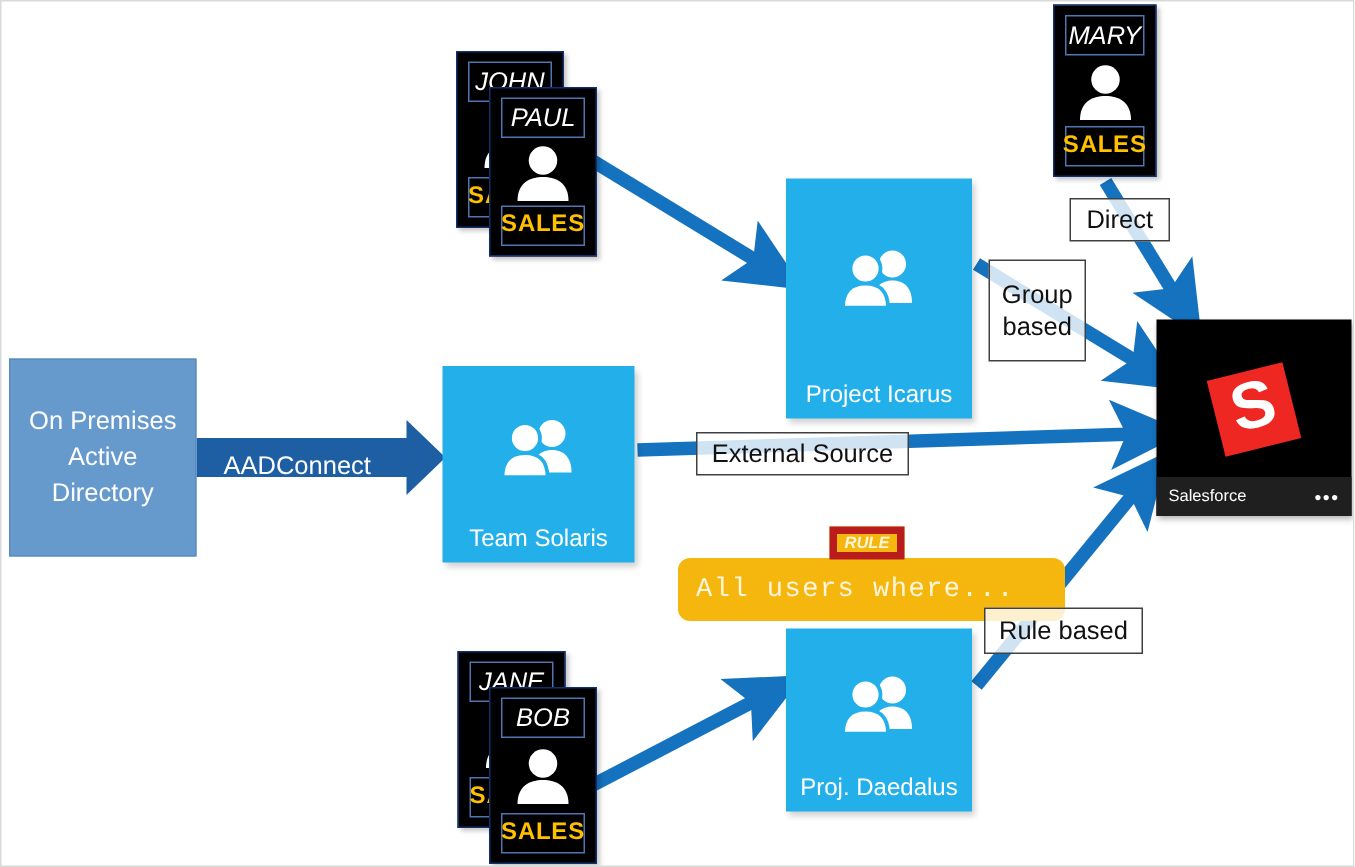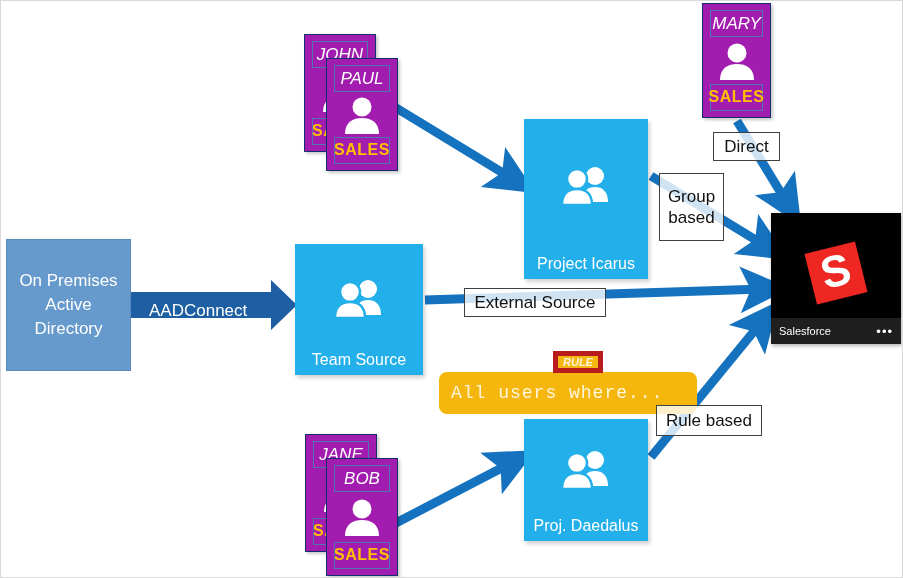--- a/index.html
+++ b/index.html
@@ -52,21 +52,21 @@
     position: absolute;
     left: 50%; top: 42%;
     transform: translate(-50%, -50%);
   }
   #box-icarus   { left: 523px; top: 118px; width: 124px; height: 160px; }
   #box-solaris  { left: 294px; top: 243px; width: 128px; height: 131px; }
   #box-daedalus { left: 523px; top: 418px; width: 124px; height: 122px; }
 
   
   .card {
-    background: #a21caf;
+    background: #000000;
     border: 1px solid #12306e;
     box-sizing: border-box;
     box-shadow: 2px 2px 3px rgba(0,0,0,0.22);
   }
   .card .card-name,
   .card .card-dept {
     position: absolute;
     left: 7px; right: 7px;
     border: 1px solid #4f76b2;
     text-align: center;
@@ -104,21 +104,21 @@
     font-size: 17px;
     text-align: center;
     display: flex; align-items: center; justify-content: center;
     box-sizing: border-box;
     z-index: 9;
     line-height: 21px;
   }
 
   
   #rule-bubble {
-    left: 438px; top: 371px;
+    left: 451px; top: 371px;
     width: 258px; height: 42px;
     background: #f5b60d;
     border-radius: 8px;
     z-index: 8;
     display: flex; align-items: center;
   }
   #rule-bubble .rule-text {
     color: #fff6dd;
     font-family: "Liberation Mono", monospace;
     font-size: 18px;
@@ -287,21 +287,21 @@
     <div class="gb-label">Project Icarus</div>
   </div>
 
   <div class="abs groupbox" id="box-solaris">
     <svg class="gb-icon" width="58" height="44" viewBox="0 0 58 44">
       <circle cx="38" cy="12" r="9" fill="#ffffff"></circle>
       <path d="M25,38 C25,27 31,23 38,23 C45,23 51,27 51,38 Z" fill="#ffffff"></path>
       <circle cx="20" cy="15" r="10" fill="#ffffff" stroke="#23b0ea" stroke-width="2.5"></circle>
       <path d="M5,41 C5,29 12,25 20,25 C28,25 35,29 35,41 Z" fill="#ffffff" stroke="#23b0ea" stroke-width="2.5"></path>
     </svg>
-    <div class="gb-label">Team Source</div>
+    <div class="gb-label">Team Solaris</div>
   </div>
 
   <div class="abs groupbox" id="box-daedalus">
     <svg class="gb-icon" width="58" height="44" viewBox="0 0 58 44">
       <circle cx="38" cy="12" r="9" fill="#ffffff"></circle>
       <path d="M25,38 C25,27 31,23 38,23 C45,23 51,27 51,38 Z" fill="#ffffff"></path>
       <circle cx="20" cy="15" r="10" fill="#ffffff" stroke="#23b0ea" stroke-width="2.5"></circle>
       <path d="M5,41 C5,29 12,25 20,25 C28,25 35,29 35,41 Z" fill="#ffffff" stroke="#23b0ea" stroke-width="2.5"></path>
     </svg>
     <div class="gb-label">Proj. Daedalus</div>

